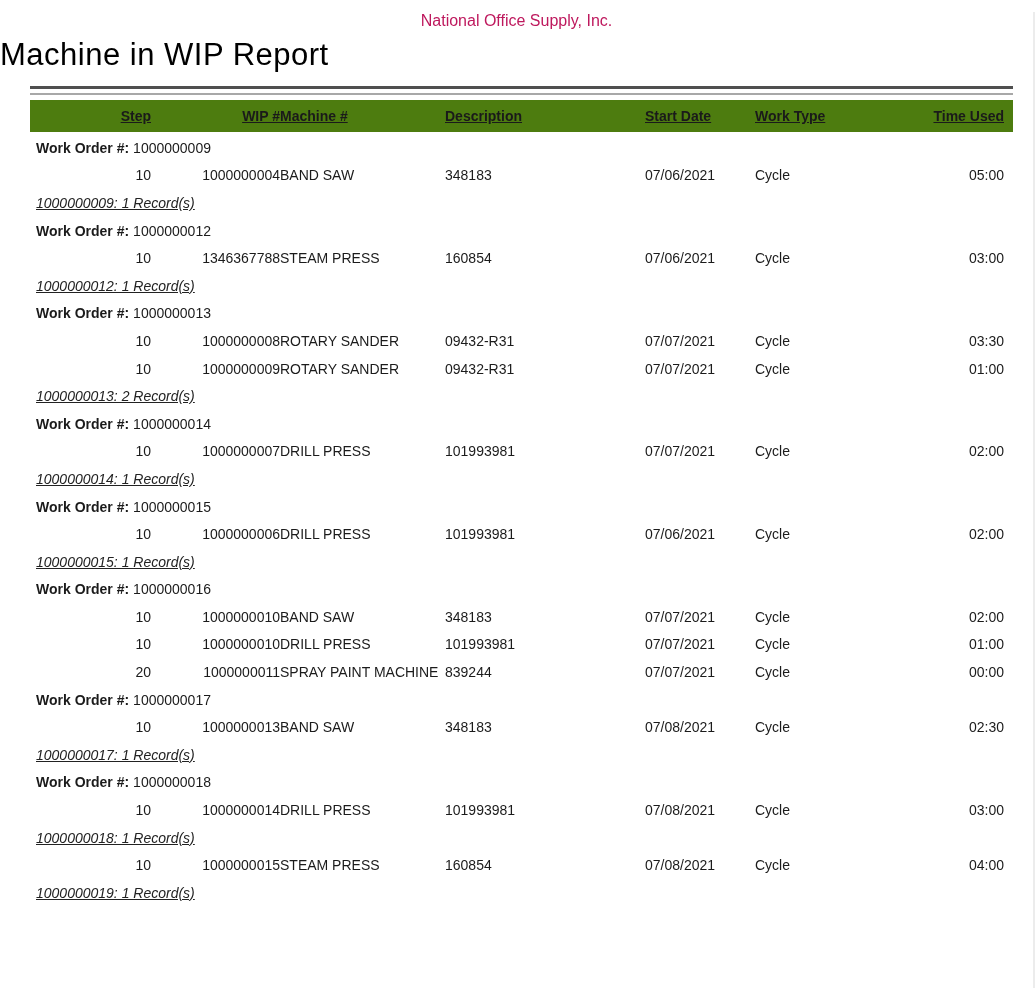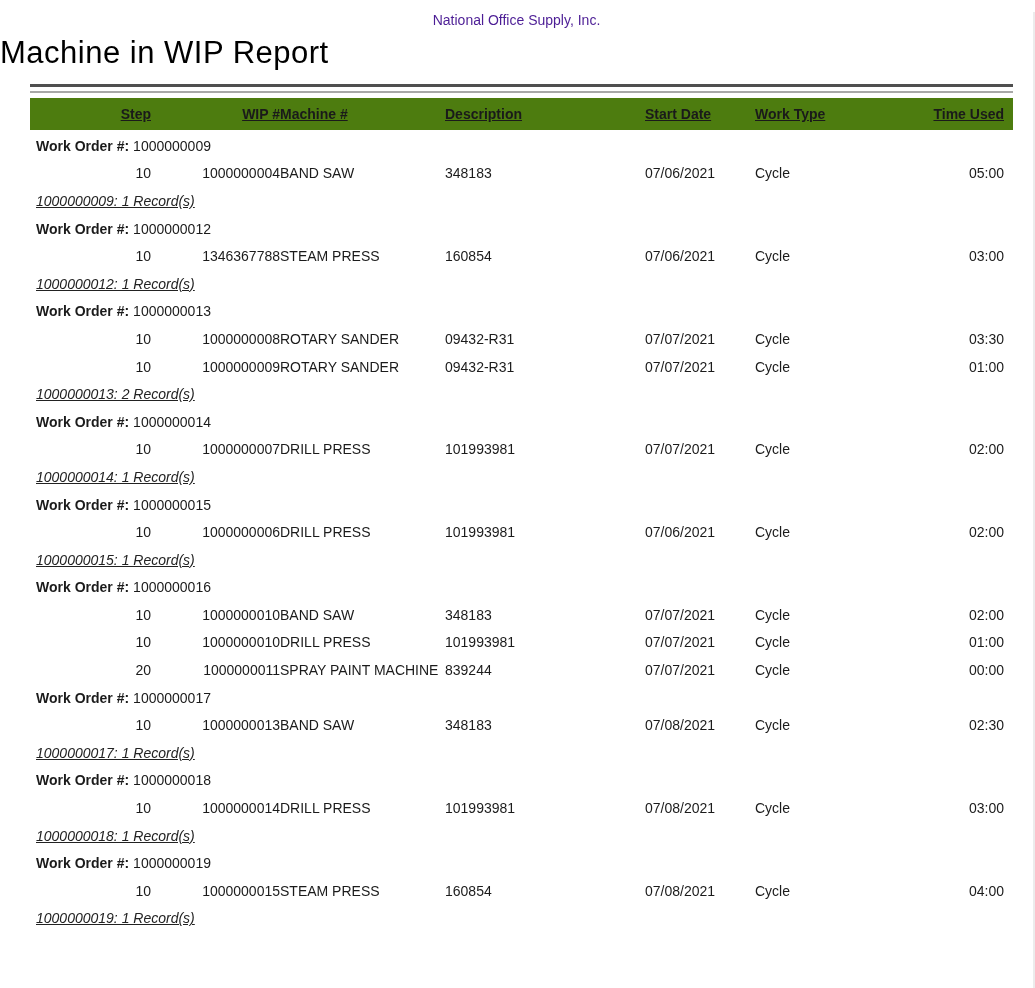--- a/index.html
+++ b/index.html
@@ -13,22 +13,22 @@
   .page {
     position: relative;
     width: 1035px;
     height: 988px;
     background: #ffffff;
     border-right: 2px solid #ececec;
   }
   .company {
     margin-top: 12px;
     text-align: center;
-    font-size: 14px;
-    color: #4c1d95;
+    font-size: 16px;
+    color: #be185d;
   }
   .title {
     margin-top: 7px;
     text-align: left;
     font-size: 31px;
     letter-spacing: 0.5px;
     color: #000000;
   }
   .rule-dark {
     margin: 13px 22px 0 30px;
@@ -220,21 +220,20 @@
       <div class="detail-row">
         <div class="cell right">10</div>
         <div class="cell right">1000000014</div>
         <div class="cell left pad-l">DRILL PRESS</div>
         <div class="cell left">101993981</div>
         <div class="cell left">07/08/2021</div>
         <div class="cell left">Cycle</div>
         <div class="cell right pad-r">03:00</div>
       </div>
       <div class="group-footer">1000000018: 1 Record(s)</div>
-      <div class="wo-row"><span class="wo-label">Work Order #:</span><span class="wo-value">1000000019</span></div>
       <div class="detail-row">
         <div class="cell right">10</div>
         <div class="cell right">1000000015</div>
         <div class="cell left pad-l">STEAM PRESS</div>
         <div class="cell left">160854</div>
         <div class="cell left">07/08/2021</div>
         <div class="cell left">Cycle</div>
         <div class="cell right pad-r">04:00</div>
       </div>
       <div class="group-footer">1000000019: 1 Record(s)</div>

